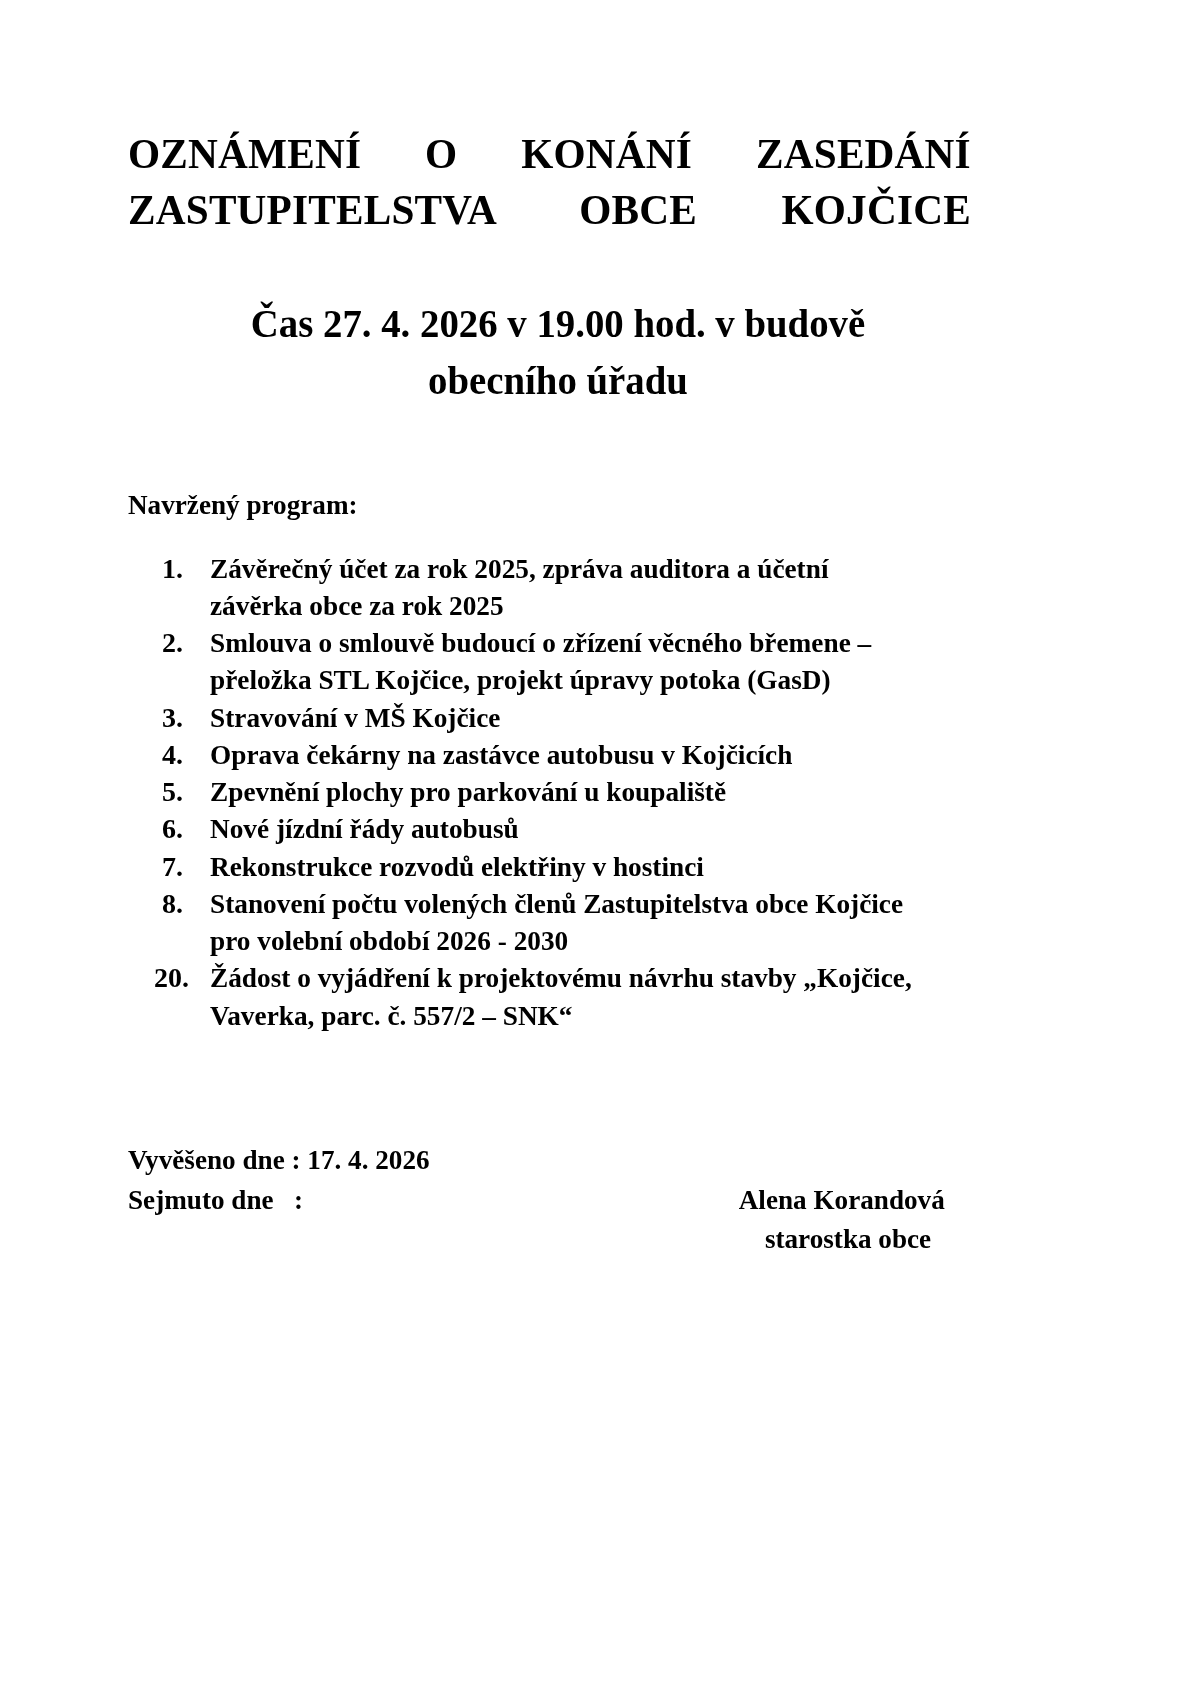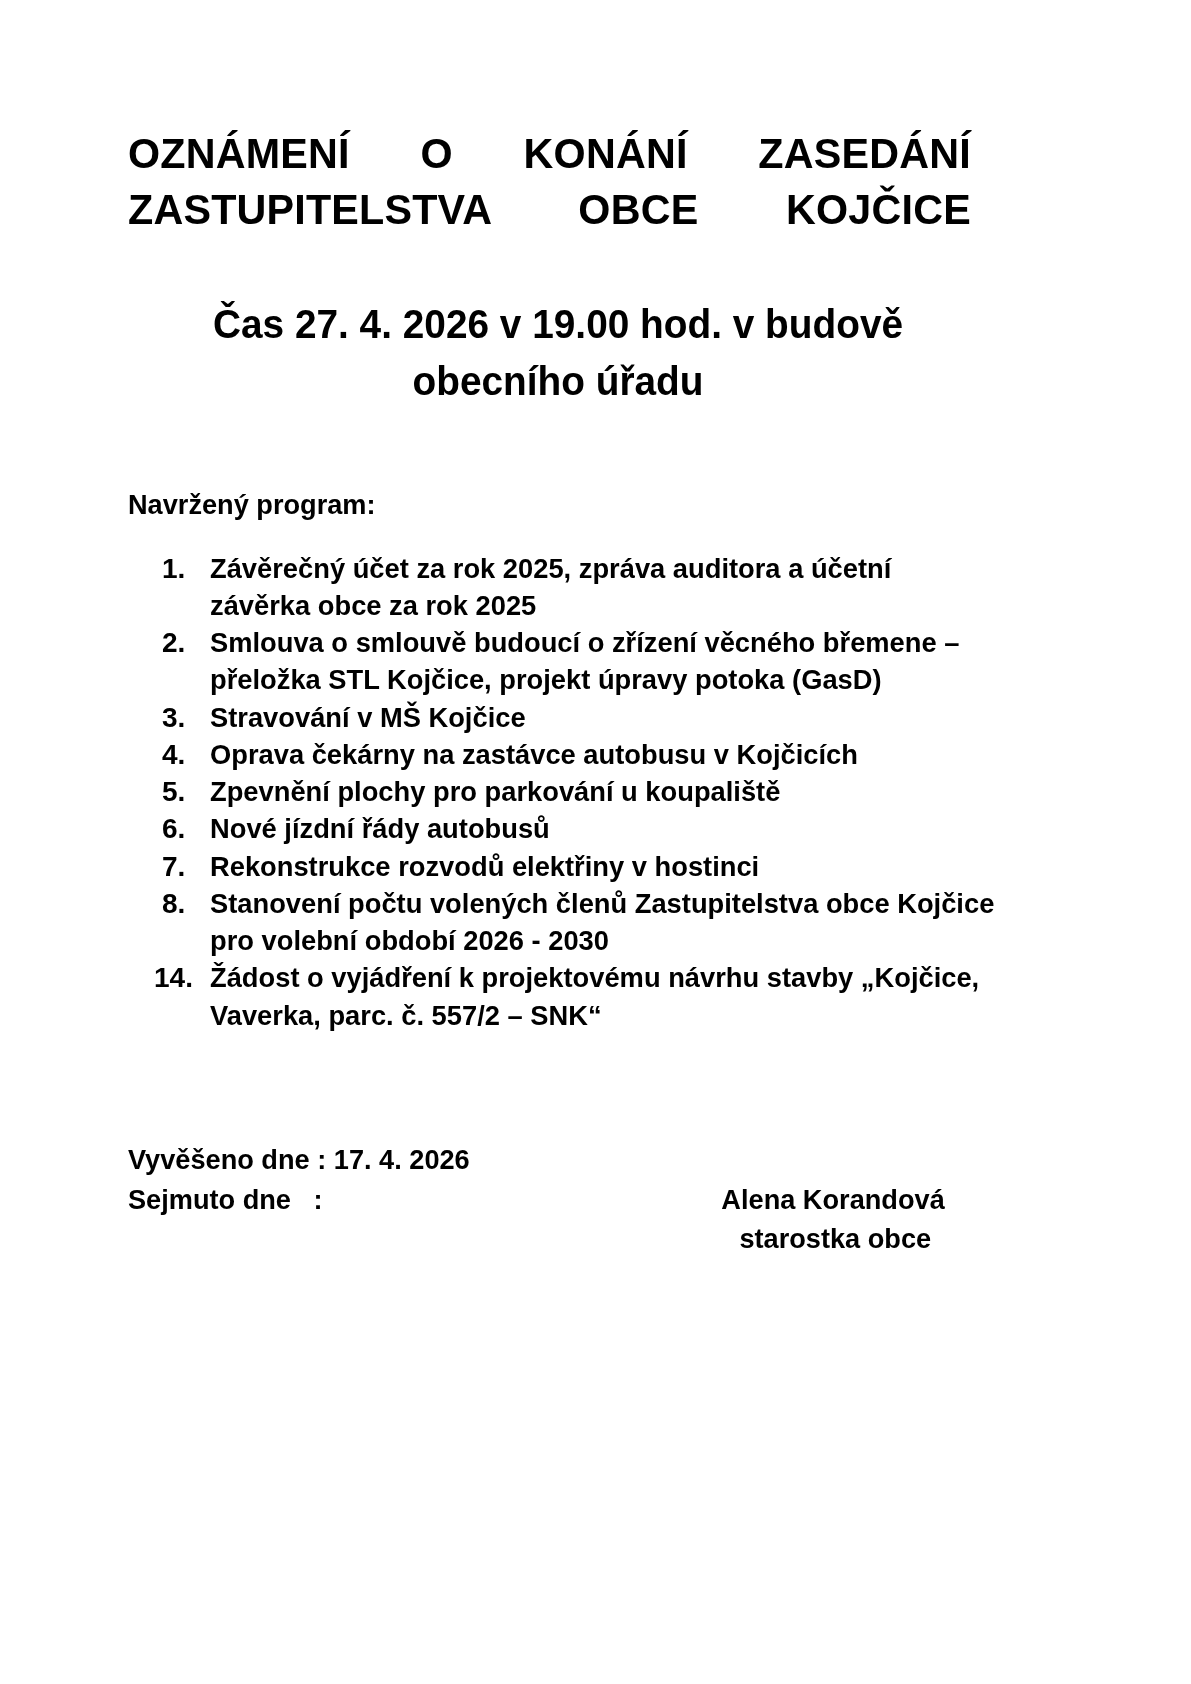--- a/index.html
+++ b/index.html
@@ -9,21 +9,21 @@
     background: #ffffff;
   }
 
   .page {
     position: relative;
     width: 1191px;
     height: 1684px;
     margin: 0 auto;
     background: #ffffff;
     color: #000000;
-    font-family: Liberation Sans, sans-serif;
+    font-family: Liberation Serif, serif;
     overflow: hidden;
   }
 
   .content {
     position: absolute;
     left: 128px;
     top: 0;
     width: 860px;
   }
 
@@ -215,21 +215,21 @@
 
       <li class="agenda-item">
         <span class="agenda-num">8.</span>
         <span class="agenda-text">
           <span class="aline">Stanovení počtu volených členů Zastupitelstva obce Kojčice</span>
           <span class="aline">pro volební období 2026 - 2030</span>
         </span>
       </li>
 
       <li class="agenda-item">
-        <span class="agenda-num wide">14.</span>
+        <span class="agenda-num wide">20.</span>
         <span class="agenda-text">
           <span class="aline">Žádost o vyjádření k projektovému návrhu stavby „Kojčice,</span>
           <span class="aline">Vaverka, parc. č. 557/2 – SNK“</span>
         </span>
       </li>
 
     </ol>
 
     <div class="footer">
       <div class="footer-row">

